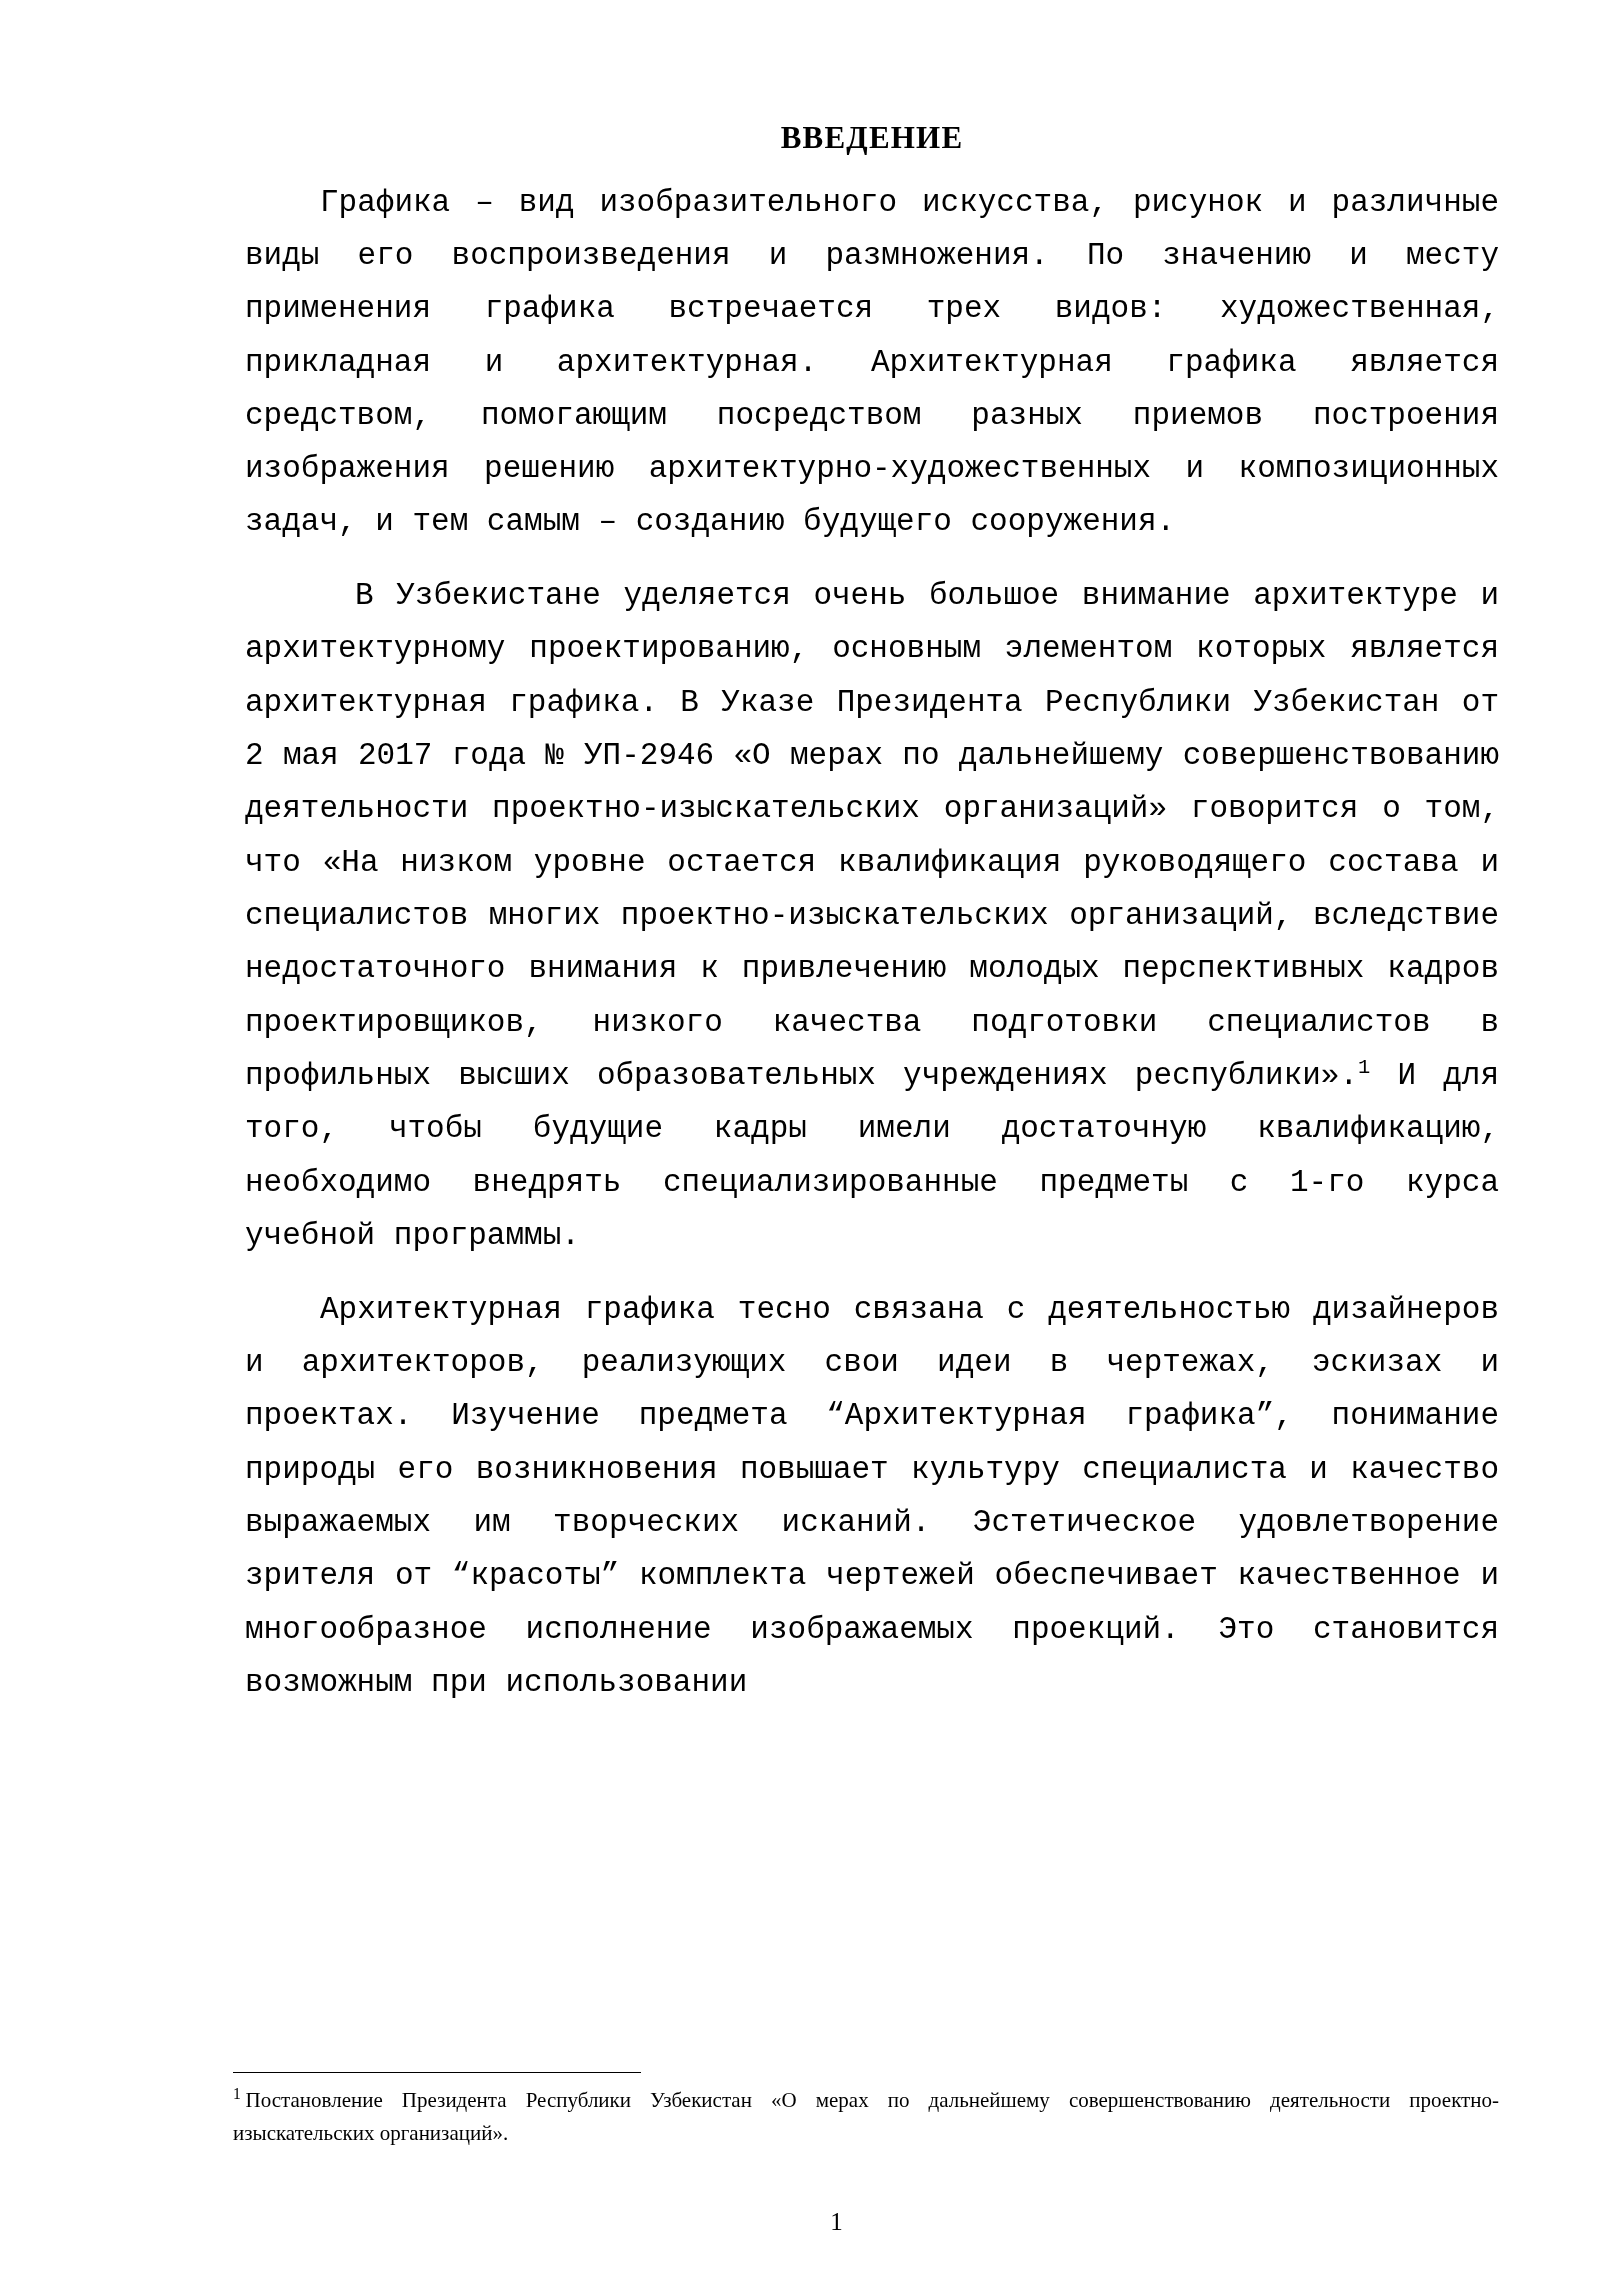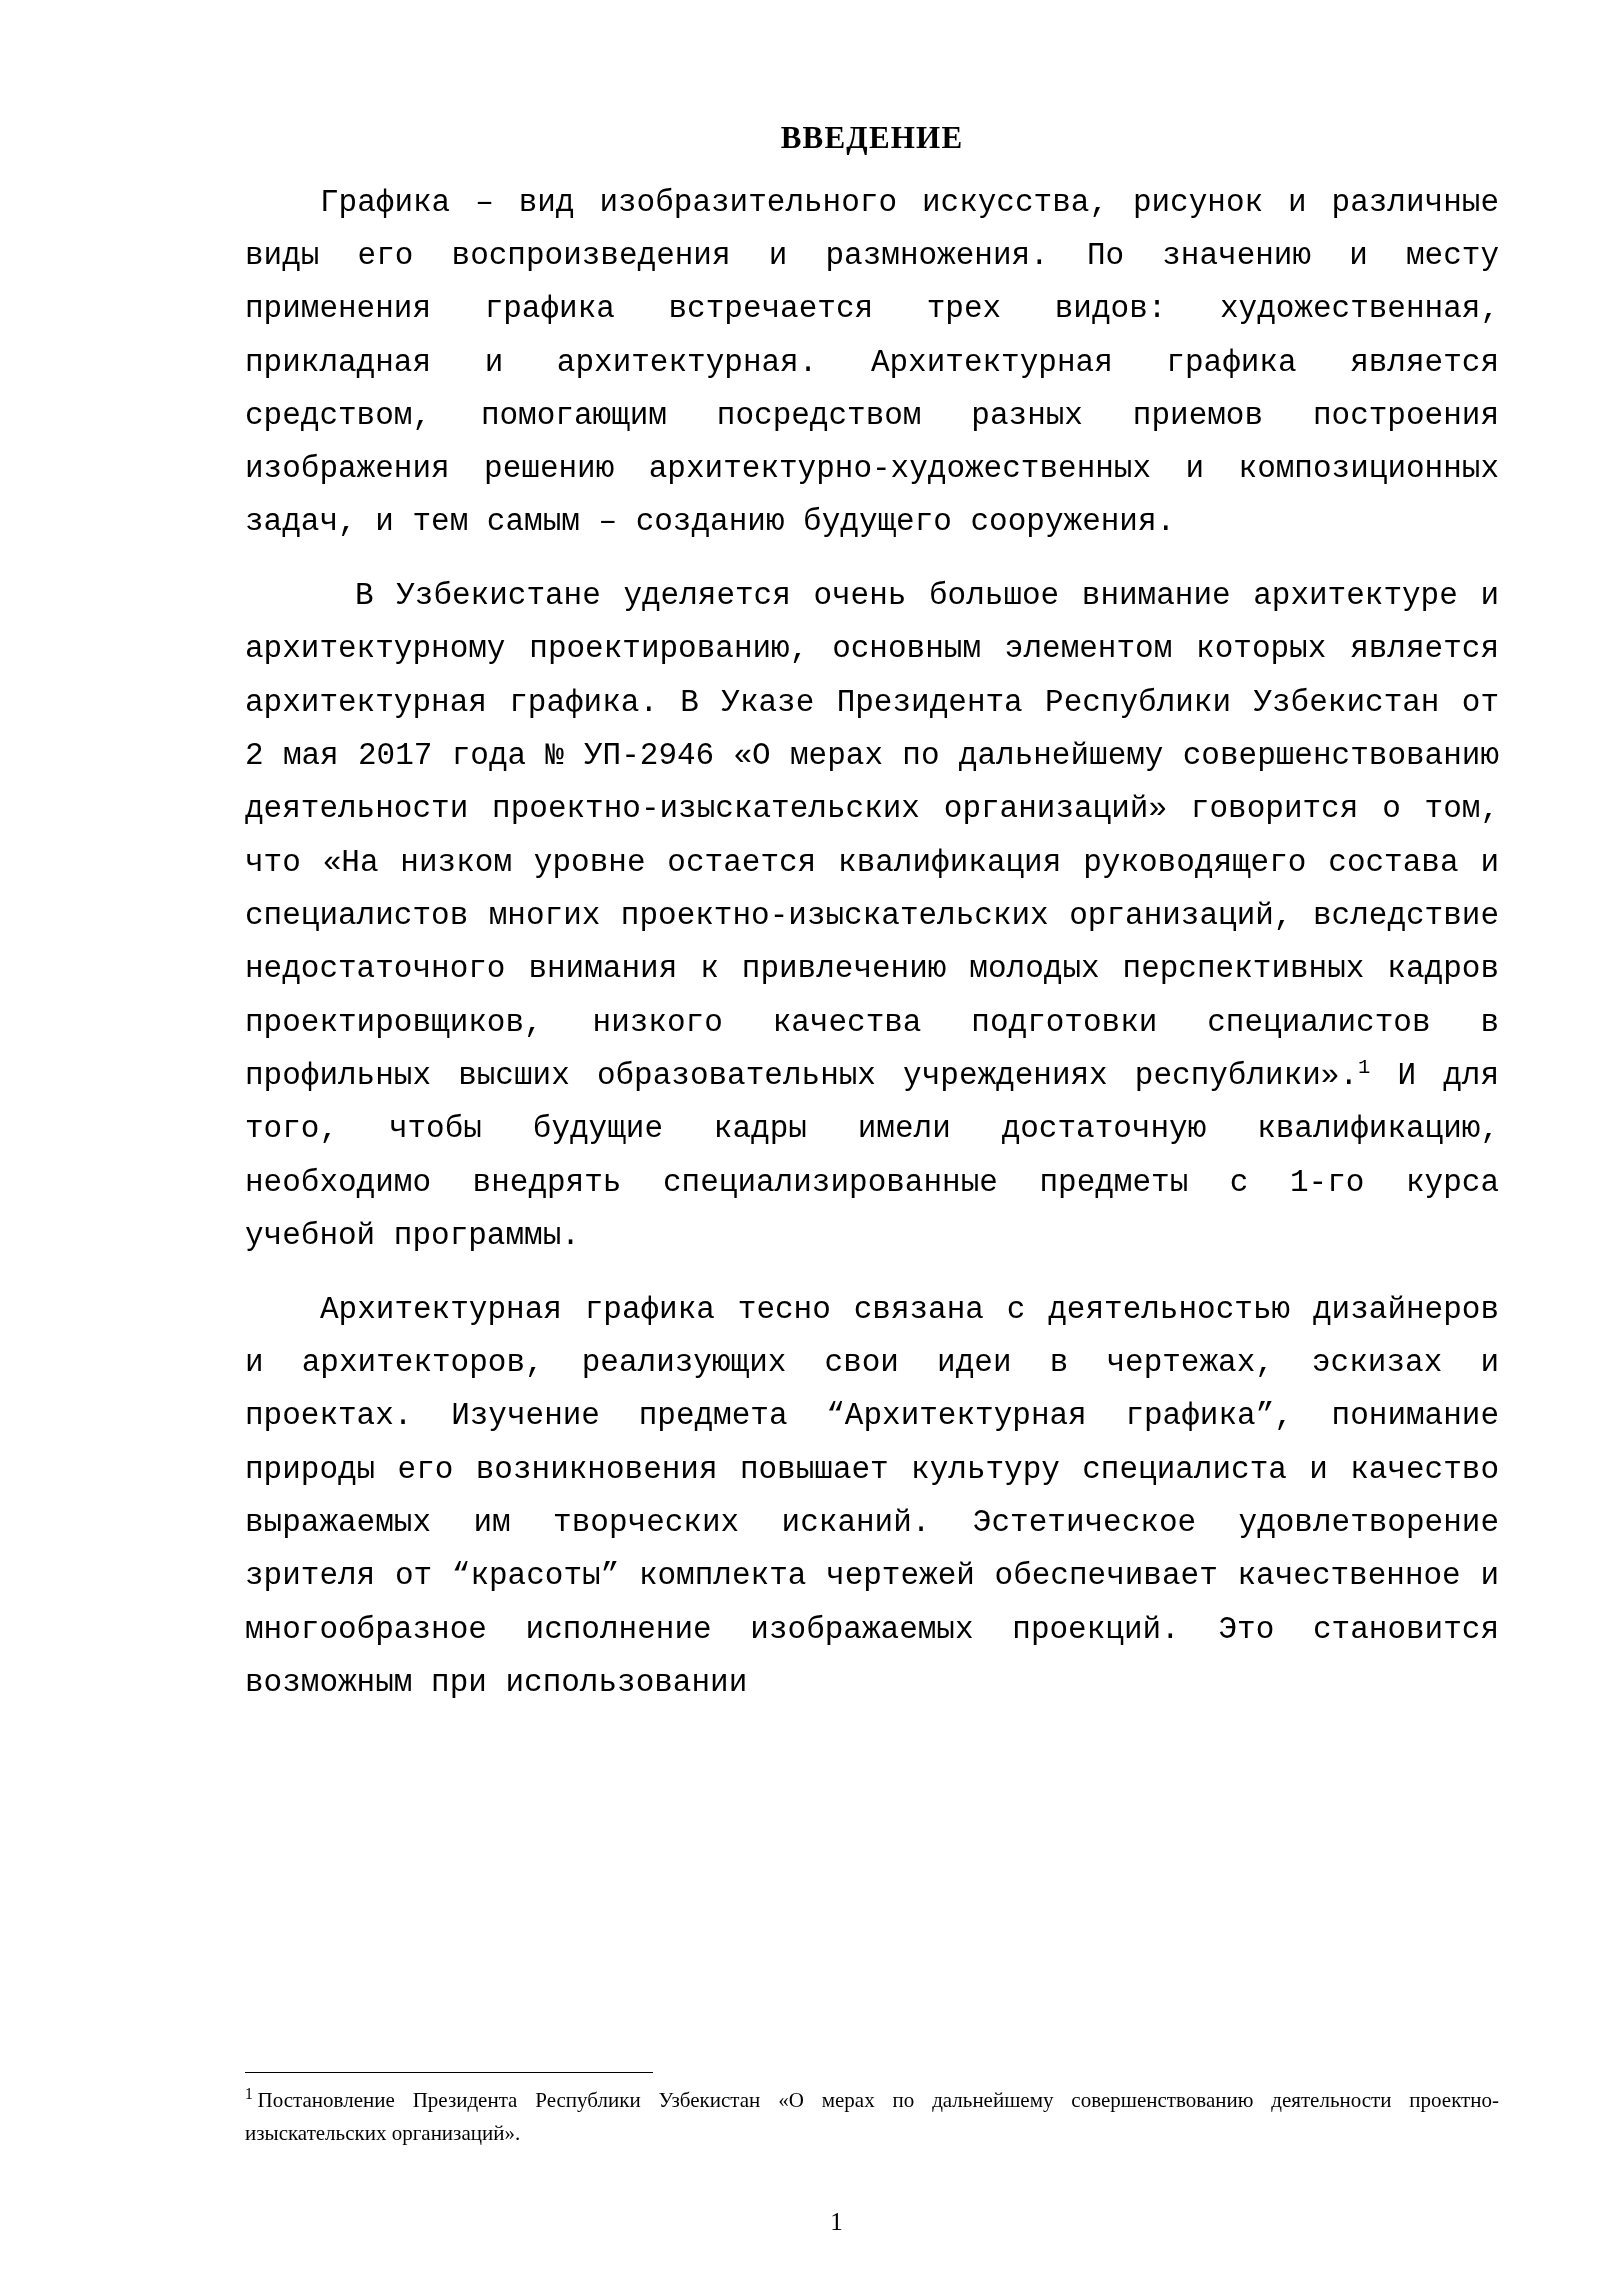--- a/index.html
+++ b/index.html
@@ -45,21 +45,21 @@
   p.indent-wide {
     text-indent: 110px;
   }
   .sup {
     font-size: 20.4px;
     vertical-align: super;
     line-height: 0;
   }
   .footnote-area {
     position: absolute;
-    left: 220px;
+    left: 208px;
     right: 149px;
     bottom: 145px;
   }
   .footnote-rule {
     width: 408px;
     height: 0;
     border-top: 1.6px solid #000000;
     margin-bottom: 11px;
   }
   .footnote-text {

